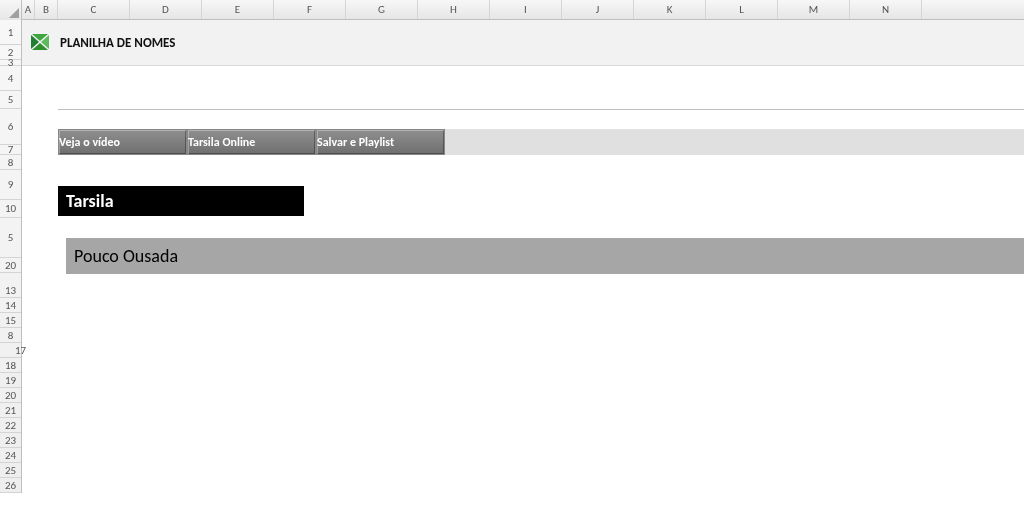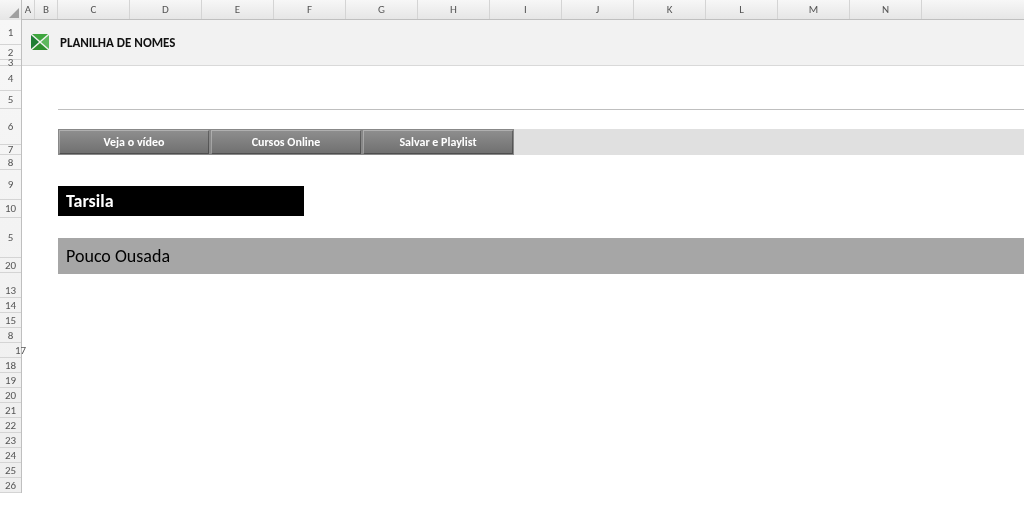--- a/index.html
+++ b/index.html
@@ -113,29 +113,29 @@
       position: absolute;
       left: 36px;
       right: 0;
       top: 109px;
       height: 26px;
       background: #e0e0e0;
       display: flex;
       align-items: center;
     }
     .btn3d {
-      width: 152px;
+      width: 129px;
       height: 26px;
       margin-right: 0px;
       border: 1px solid #888;
       background: linear-gradient(#8f8f8f, #6f6f6f);
       color: #fff;
       font-weight: bold;
       font-size: 12px;
-      text-align: center;
+      text-align: left;
       line-height: 24px;
       box-shadow: inset 1px 1px 0 rgba(255,255,255,0.3), inset -1px -1px 0 rgba(0,0,0,0.3);
       cursor: pointer;
     }
 
     
     .name-block {
       position: absolute;
       left: 36px;
       top: 166px;
@@ -146,21 +146,21 @@
       font-weight: bold;
       font-size: 18px;
       display: flex;
       align-items: center;
       padding-left: 8px;
     }
 
     
     .adj-bar {
       position: absolute;
-      left: 36px;
+      left: 44px;
       right: 0;
       top: 218px;
       height: 36px;
       background: #a6a6a6;
       color: #000;
       font-size: 18px;
       display: flex;
       align-items: center;
       padding-left: 8px;
     }
@@ -225,20 +225,20 @@
       <polygon points="4,3 12,10 20,3" fill="#3fa63f"></polygon>
       <polygon points="4,19 12,12 20,19" fill="#2f8f2f"></polygon>
     </svg>
     <div class="title-text">PLANILHA DE NOMES</div>
   </div>
 
   <div class="thin-line"></div>
 
   <div class="button-bar">
     <div class="btn3d">Veja o vídeo</div>
-    <div class="btn3d">Cursos Online</div>
+    <div class="btn3d">Tarsila Online</div>
     <div class="btn3d">Salvar e Playlist</div>
   </div>
 
   <div class="name-block">Tarsila</div>
 
   <div class="adj-bar">Pouco Ousada</div>
 </div>
 
 </body></html>

